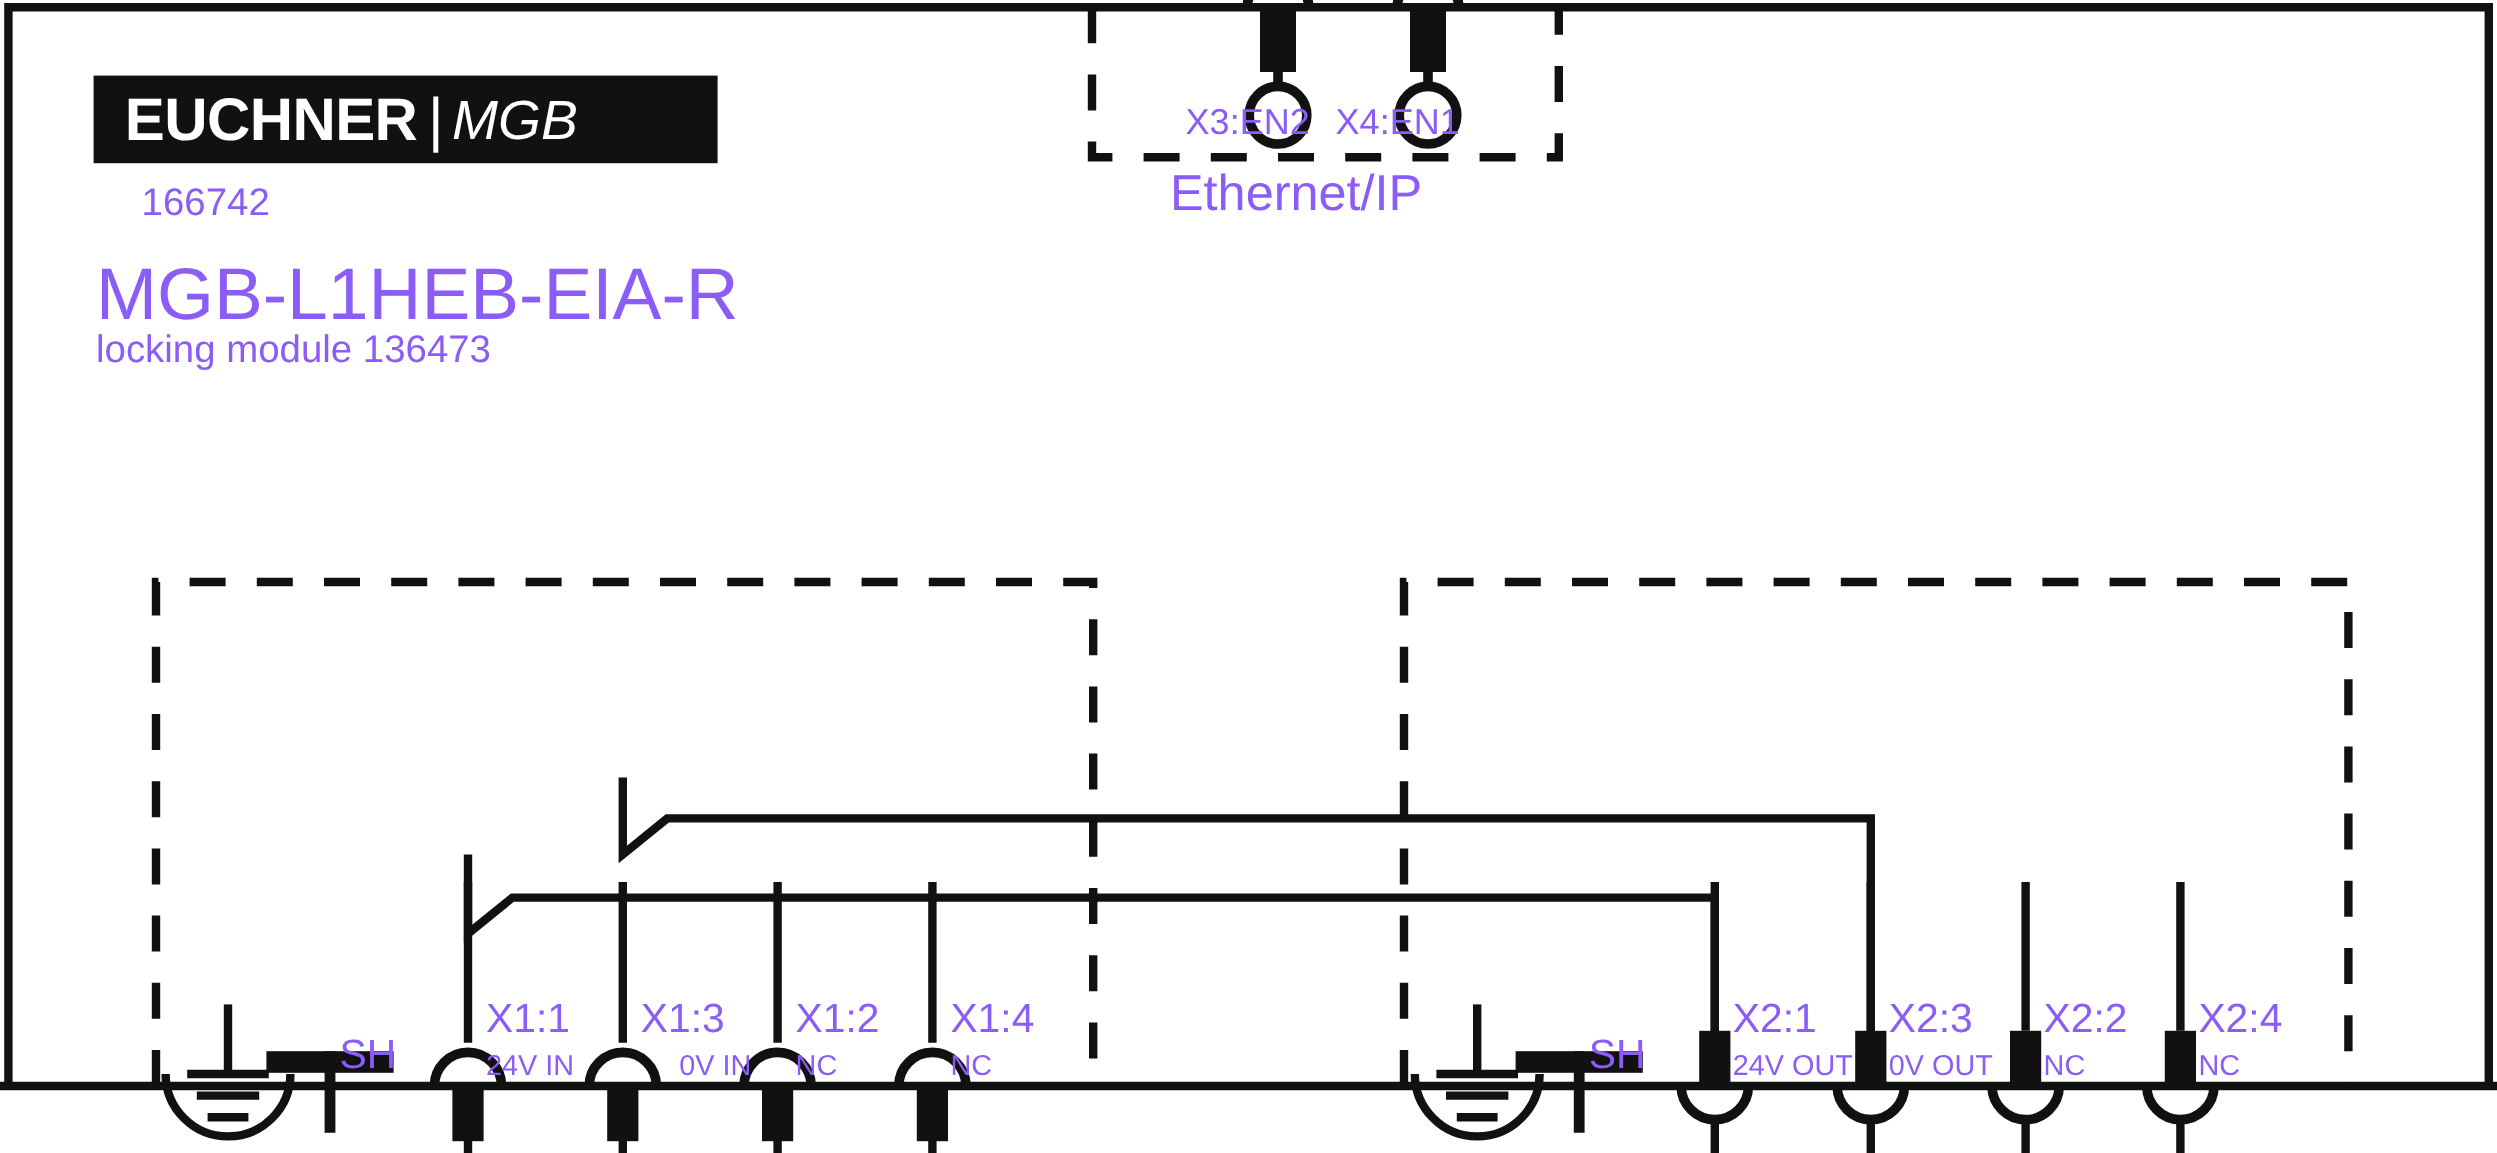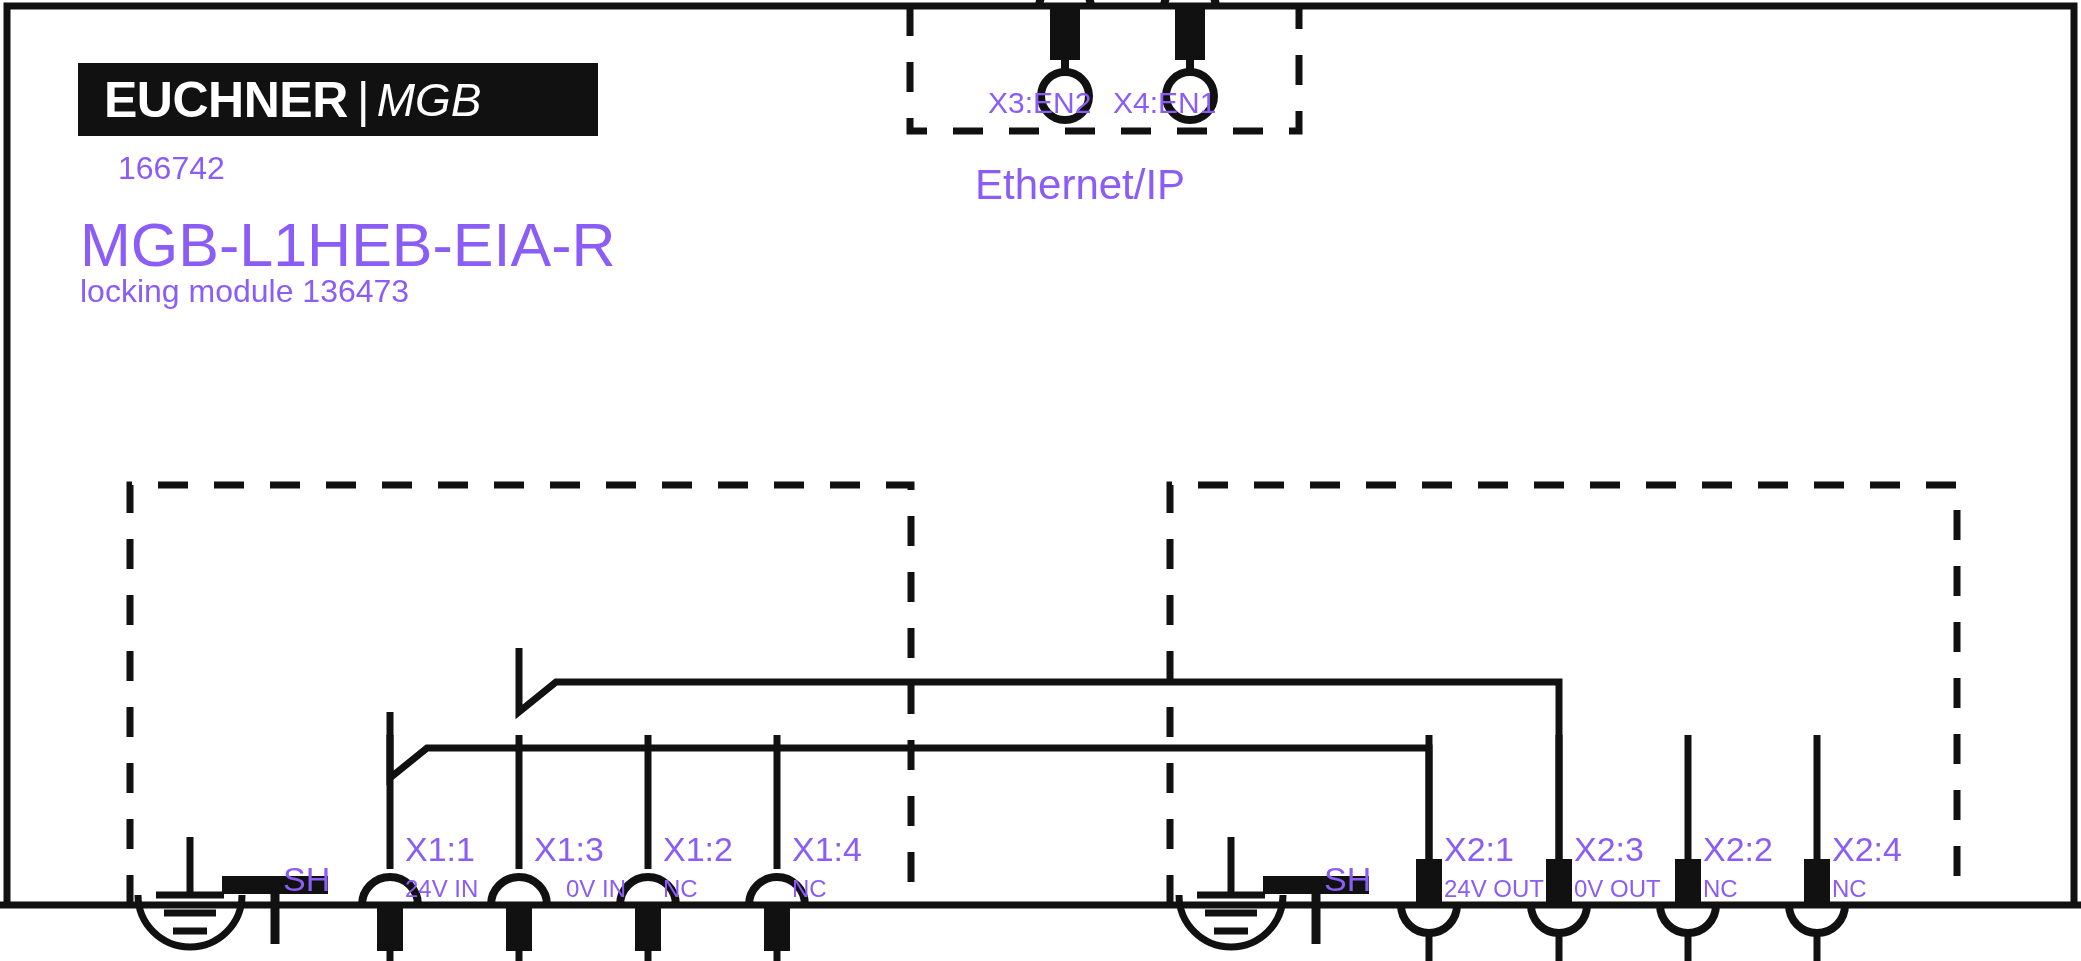--- a/index.html
+++ b/index.html
@@ -75,21 +75,20 @@
   #module-note {
     left: 80px;
     top: 275px;
     font-size: 32px;
   }
   
   #bus-label {
     left: 975px;
     top: 140px;
     font-size: 42px;
-    margin-top: 24px;
   }
   
   .port-label {
     font-size: 30px;
   }
   
   .term-id {
     font-size: 34px;
   }
   .term-fn {

